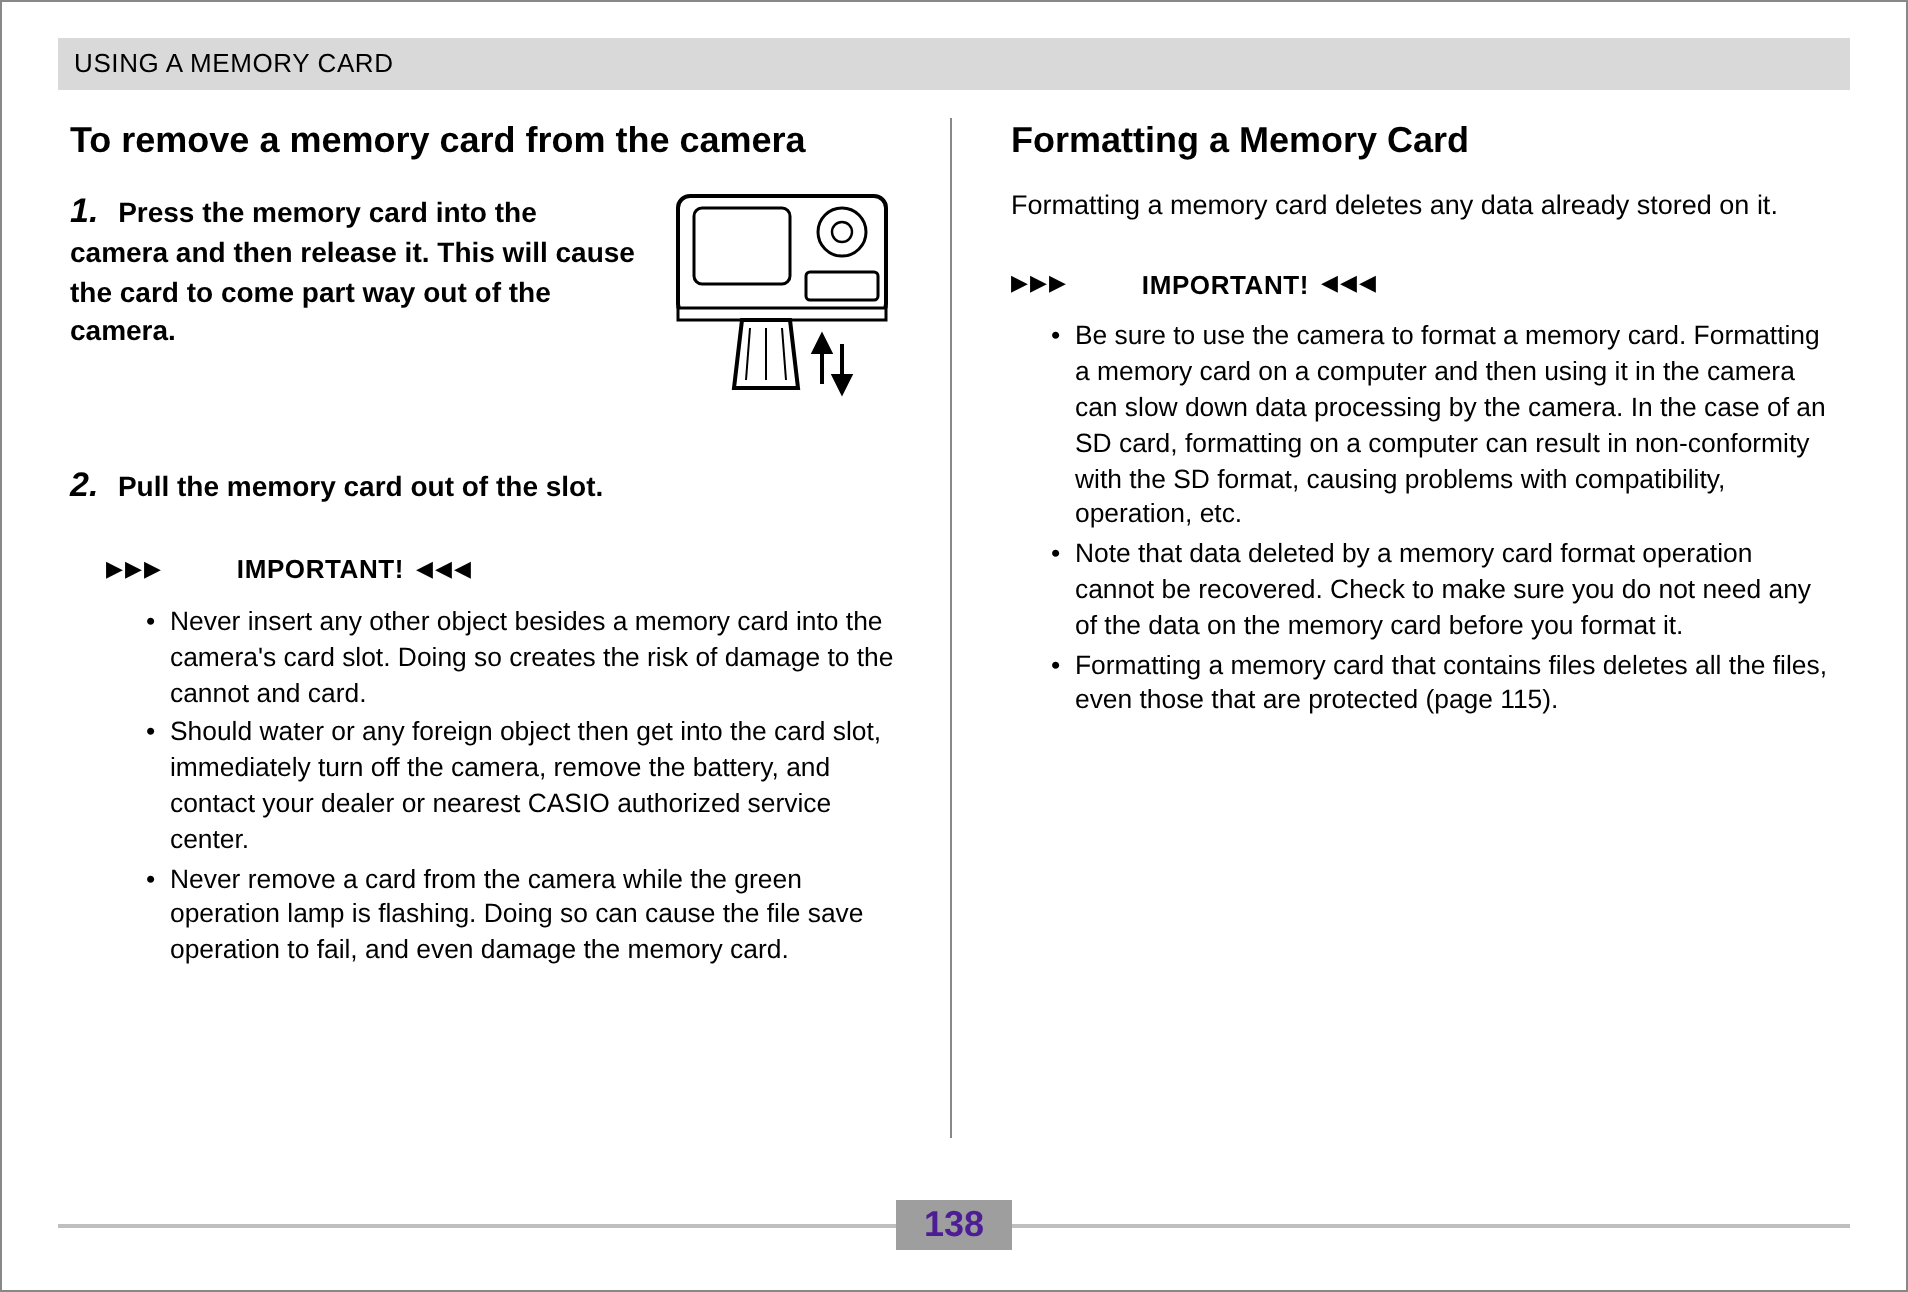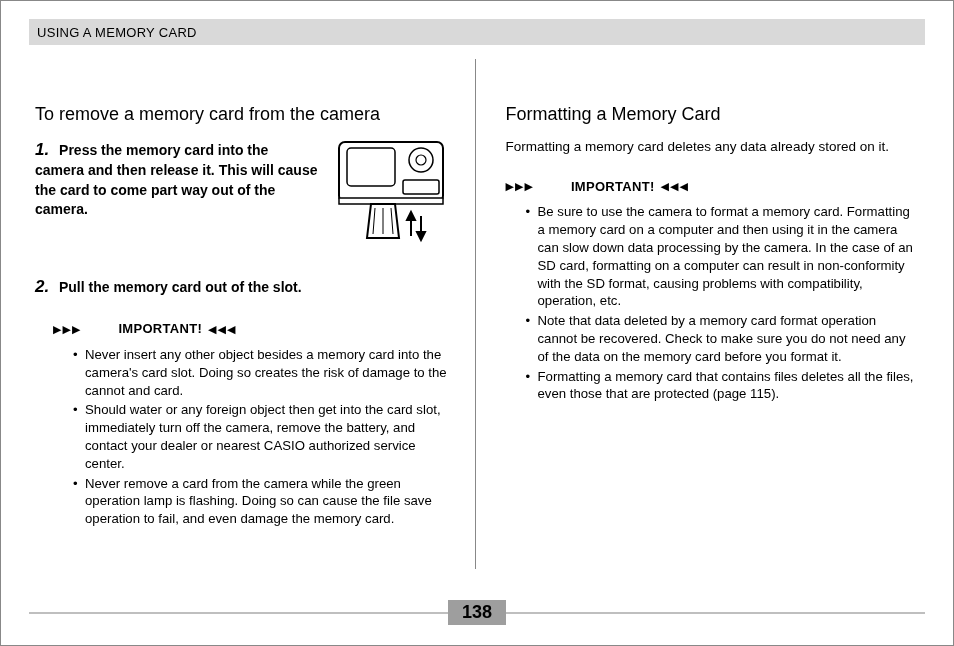--- a/index.html
+++ b/index.html
@@ -38,24 +38,23 @@
   }
   .col-left { padding-left: 6px; }
   .col-right { padding-left: 20px; padding-right: 6px; }
   .divider {
     width: 1px;
     background: #888;
     margin: 0 10px 0 10px;
   }
   h2 {
     font-size: 18px;
-    font-weight: normal;
+    font-weight: bold;
     margin-bottom: 12px;
     line-height: 1.25;
-    margin-top: 44px;
   }
   .step1-row {
     display: flex;
     gap: 12px;
     margin-bottom: 28px;
   }
   .step-num {
     font-size: 17px;
     font-weight: bold;
     font-style: italic;
@@ -116,21 +115,21 @@
     display: flex;
     align-items: center;
   }
   .hbar {
     flex: 1;
     height: 2px;
     background: #bfbfbf;
   }
   .pagenum {
     background: #9e9e9e;
-    color: #000000;
+    color: #4c1d95;
     font-weight: bold;
     font-size: 18px;
     padding: 2px 14px;
     margin: 0 0px;
   }
 </style>
 </head>
 <body>
 
 <div class="page">

